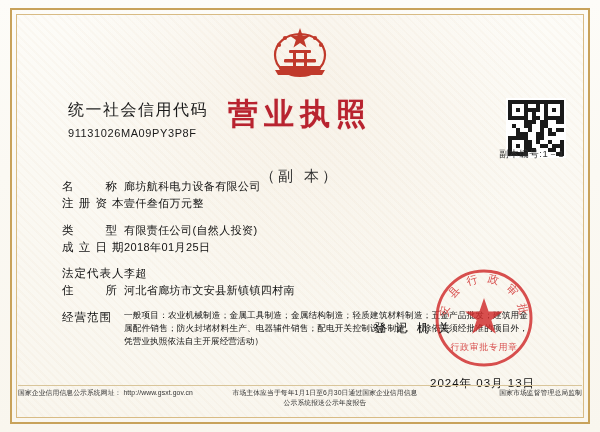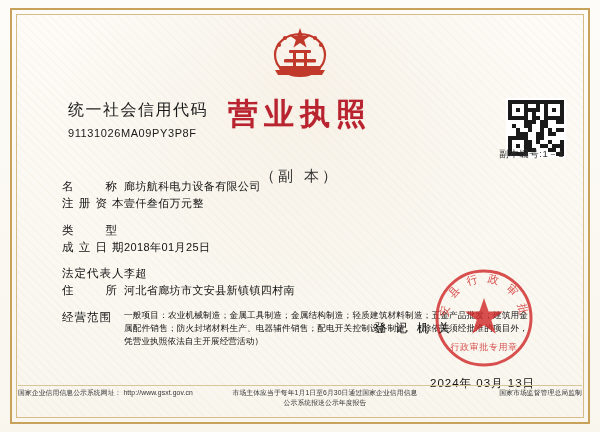--- a/index.html
+++ b/index.html
@@ -480,20 +480,21 @@
       </div>
       <div class="col-right">
         <div class="lbl w4">注 册 资 本</div>
         <div class="val">壹仟叁佰万元整</div>
       </div>
     </div>
 
     <div class="row">
       <div class="col-left">
         <div class="lbl">类　　型</div>
+        <div class="val">有限责任公司(自然人投资)</div>
       </div>
       <div class="col-right">
         <div class="lbl w4">成 立 日 期</div>
         <div class="val">2018年01月25日</div>
       </div>
     </div>
 
     <div class="row">
       <div class="col-left">
         <div class="lbl w4">法定代表人</div>

